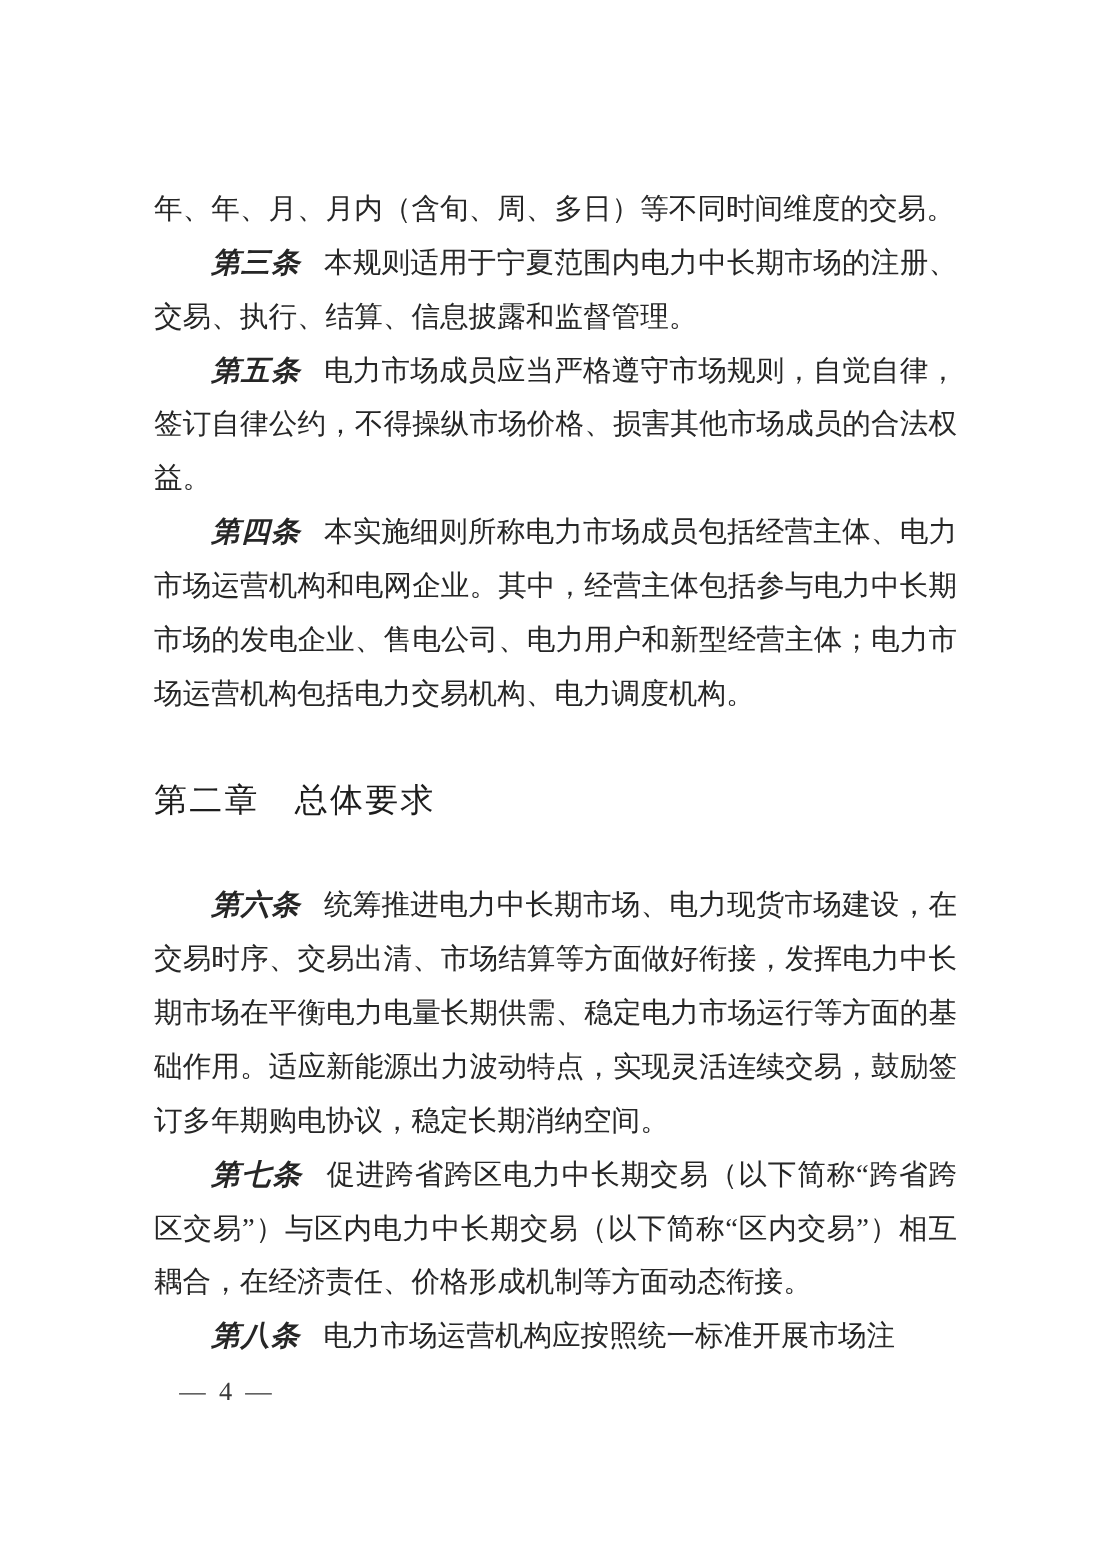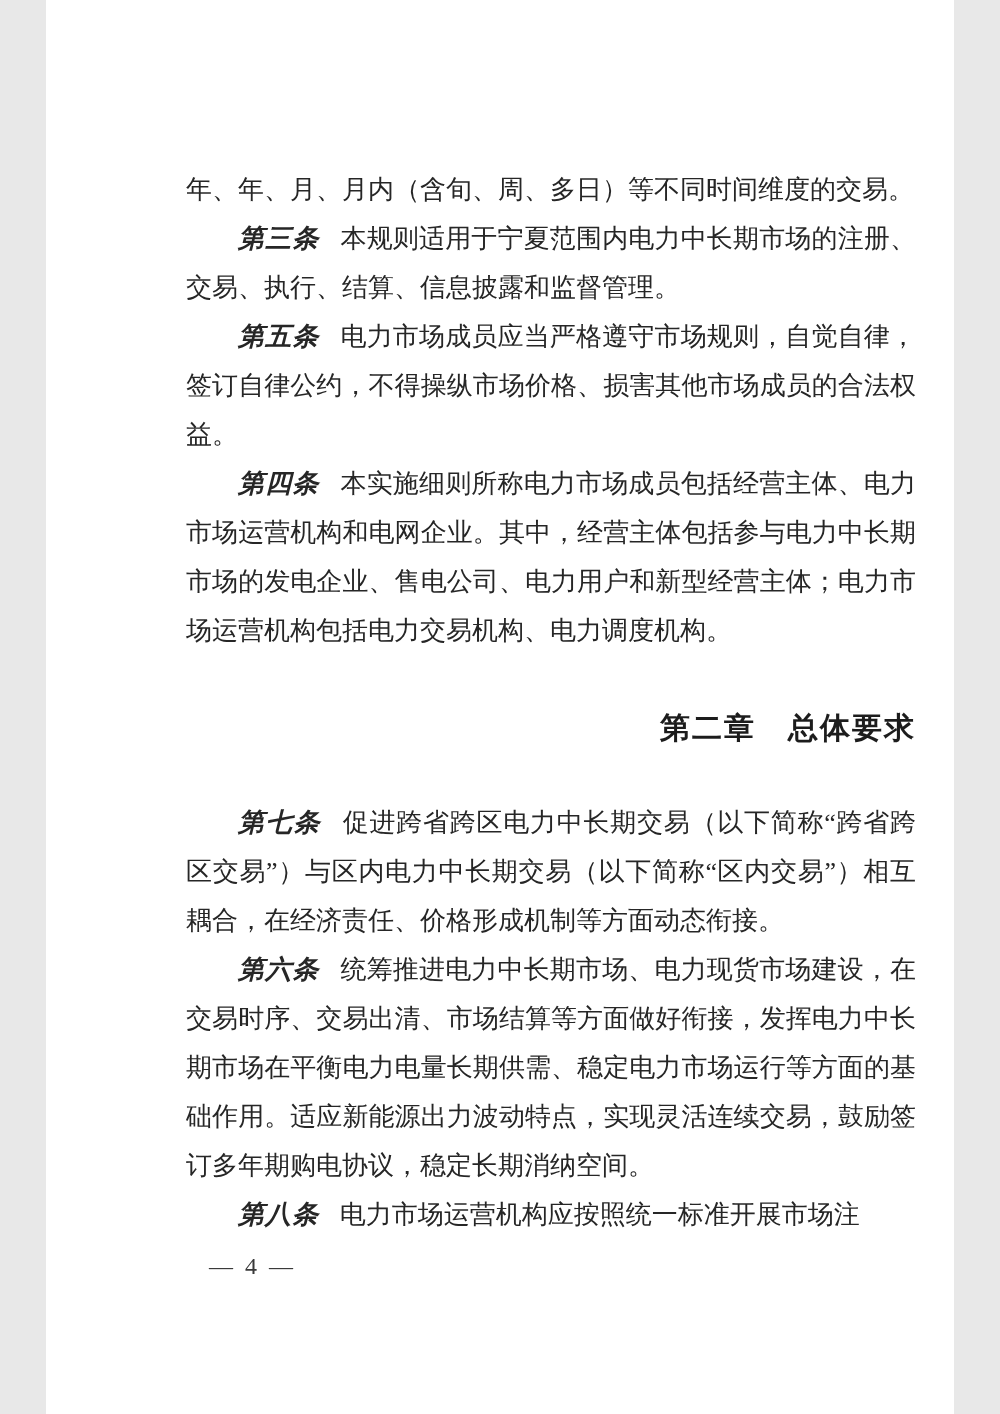--- a/index.html
+++ b/index.html
@@ -2,21 +2,21 @@
 <html><head>
 <meta charset="utf-8">
 <style>
   html, body {
     margin: 0;
     padding: 0;
     background: #e8e8e8;
   }
   .page {
     position: relative;
-    width: 908px;
+    width: 1000px;
     height: 1414px;
     margin: 0 auto;
     background: #ffffff;
     overflow: hidden;
     font-family: "Liberation Serif", "DejaVu Serif", serif;
     color: #262626;
   }
   .content {
     position: absolute;
     left: 140px;
@@ -36,23 +36,23 @@
   }
   .lead {
     font-weight: bold;
     margin-right: 0.55em;
     letter-spacing: 1px;
     font-style: italic;
   }
   .chapter {
     margin: 48px 0 46px 0;
     text-indent: 0;
-    text-align: right;
+    text-align: left;
     font-family: "Liberation Sans", "DejaVu Sans", sans-serif;
-    font-weight: bold;
+    font-weight: normal;
     font-size: 30px;
     line-height: 49px;
     color: #1c1c1c;
     letter-spacing: 2px;
   }
   .page-number {
     position: absolute;
     left: 163px;
     top: 1253px;
     font-size: 24px;
@@ -83,27 +83,27 @@
     </p>
 
     <p class="para">
       <b class="lead">第四条</b>
       <span>本实施细则所称电力市场成员包括经营主体、电力市场运营机构和电网企业。其中，经营主体包括参与电力中长期市场的发电企业、售电公司、电力用户和新型经营主体；电力市场运营机构包括电力交易机构、电力调度机构。</span>
     </p>
 
     <h2 class="chapter">第二章　总体要求</h2>
 
     <p class="para">
-      <b class="lead">第七条</b>
-      <span>促进跨省跨区电力中长期交易（以下简称“跨省跨区交易”）与区内电力中长期交易（以下简称“区内交易”）相互耦合，在经济责任、价格形成机制等方面动态衔接。</span>
+      <b class="lead">第六条</b>
+      <span>统筹推进电力中长期市场、电力现货市场建设，在交易时序、交易出清、市场结算等方面做好衔接，发挥电力中长期市场在平衡电力电量长期供需、稳定电力市场运行等方面的基础作用。适应新能源出力波动特点，实现灵活连续交易，鼓励签订多年期购电协议，稳定长期消纳空间。</span>
     </p>
 
     <p class="para">
-      <b class="lead">第六条</b>
-      <span>统筹推进电力中长期市场、电力现货市场建设，在交易时序、交易出清、市场结算等方面做好衔接，发挥电力中长期市场在平衡电力电量长期供需、稳定电力市场运行等方面的基础作用。适应新能源出力波动特点，实现灵活连续交易，鼓励签订多年期购电协议，稳定长期消纳空间。</span>
+      <b class="lead">第七条</b>
+      <span>促进跨省跨区电力中长期交易（以下简称“跨省跨区交易”）与区内电力中长期交易（以下简称“区内交易”）相互耦合，在经济责任、价格形成机制等方面动态衔接。</span>
     </p>
 
     <p class="para">
       <b class="lead">第八条</b>
       <span>电力市场运营机构应按照统一标准开展市场注</span>
     </p>
 
   </div>
 
   <div class="page-number">— 4 —</div>

